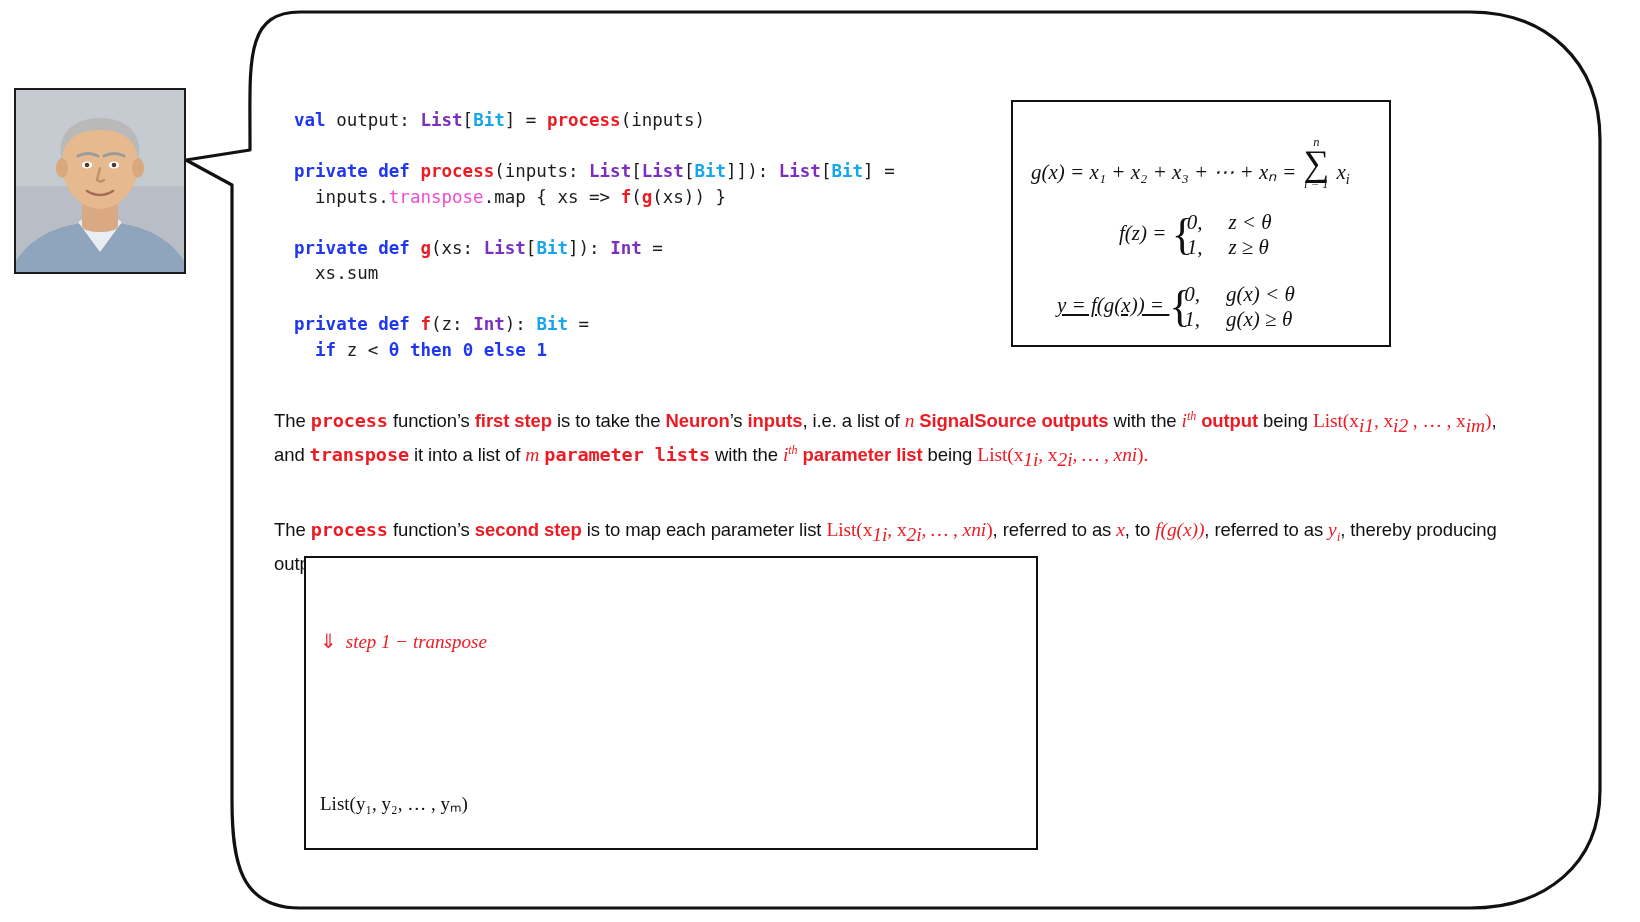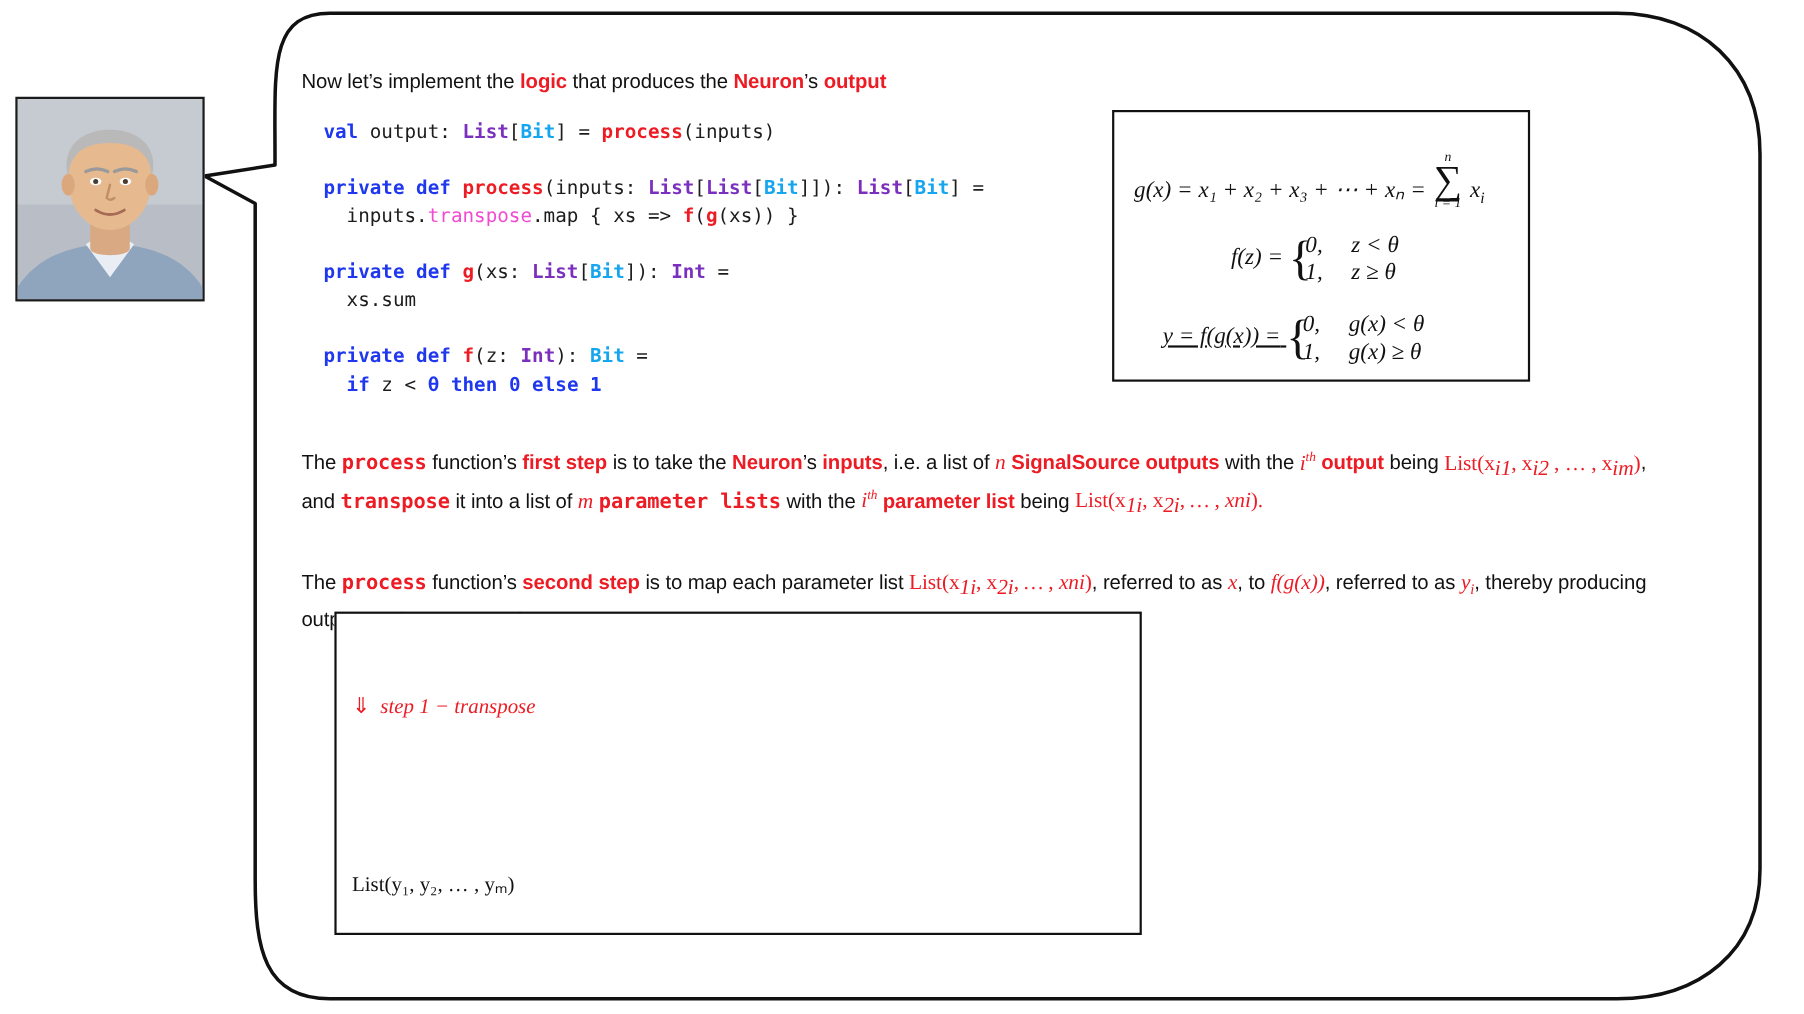--- a/index.html
+++ b/index.html
@@ -145,21 +145,20 @@
       <circle cx="98" cy="75" r="2.3" fill="#4a3b2c"></circle>
 
       <path d="M 84 78 l -3 12 q 3 3 7 0" stroke="#c28f64" stroke-width="2.2" fill="none" stroke-linecap="round"></path>
 
       <path d="M 71 101 q 13 8 26 0" stroke="#a66a55" stroke-width="2.6" fill="none" stroke-linecap="round"></path>
     </svg>
   </div>
 
   <div class="content">
 
-    <p class="lead"><span>Now let’s implement the </span><span class="r">logic</span><span> that produces the </span><span class="r">Neuron</span><span>’s </span><span class="r">output</span></p>
 
     <div class="code"><span class="kw">val</span><span class="plain"> output: </span><span class="typ">List</span><span class="plain">[</span><span class="typ2">Bit</span><span class="plain">] = </span><span class="fn">process</span><span class="plain">(inputs)</span>
 
 <span class="kw">private def</span><span class="plain"> </span><span class="fn">process</span><span class="plain">(inputs: </span><span class="typ">List</span><span class="plain">[</span><span class="typ">List</span><span class="plain">[</span><span class="typ2">Bit</span><span class="plain">]]): </span><span class="typ">List</span><span class="plain">[</span><span class="typ2">Bit</span><span class="plain">] =</span>
 <span class="plain">  inputs.</span><span class="meth">transpose</span><span class="plain">.map { xs =&gt; </span><span class="fn">f</span><span class="plain">(</span><span class="fn">g</span><span class="plain">(xs)) }</span>
 
 <span class="kw">private def</span><span class="plain"> </span><span class="fn">g</span><span class="plain">(xs: </span><span class="typ">List</span><span class="plain">[</span><span class="typ2">Bit</span><span class="plain">]): </span><span class="typ">Int</span><span class="plain"> =</span>
 <span class="plain">  xs.sum</span>
 
 <span class="kw">private def</span><span class="plain"> </span><span class="fn">f</span><span class="plain">(z: </span><span class="typ">Int</span><span class="plain">): </span><span class="typ2">Bit</span><span class="plain"> =</span>

